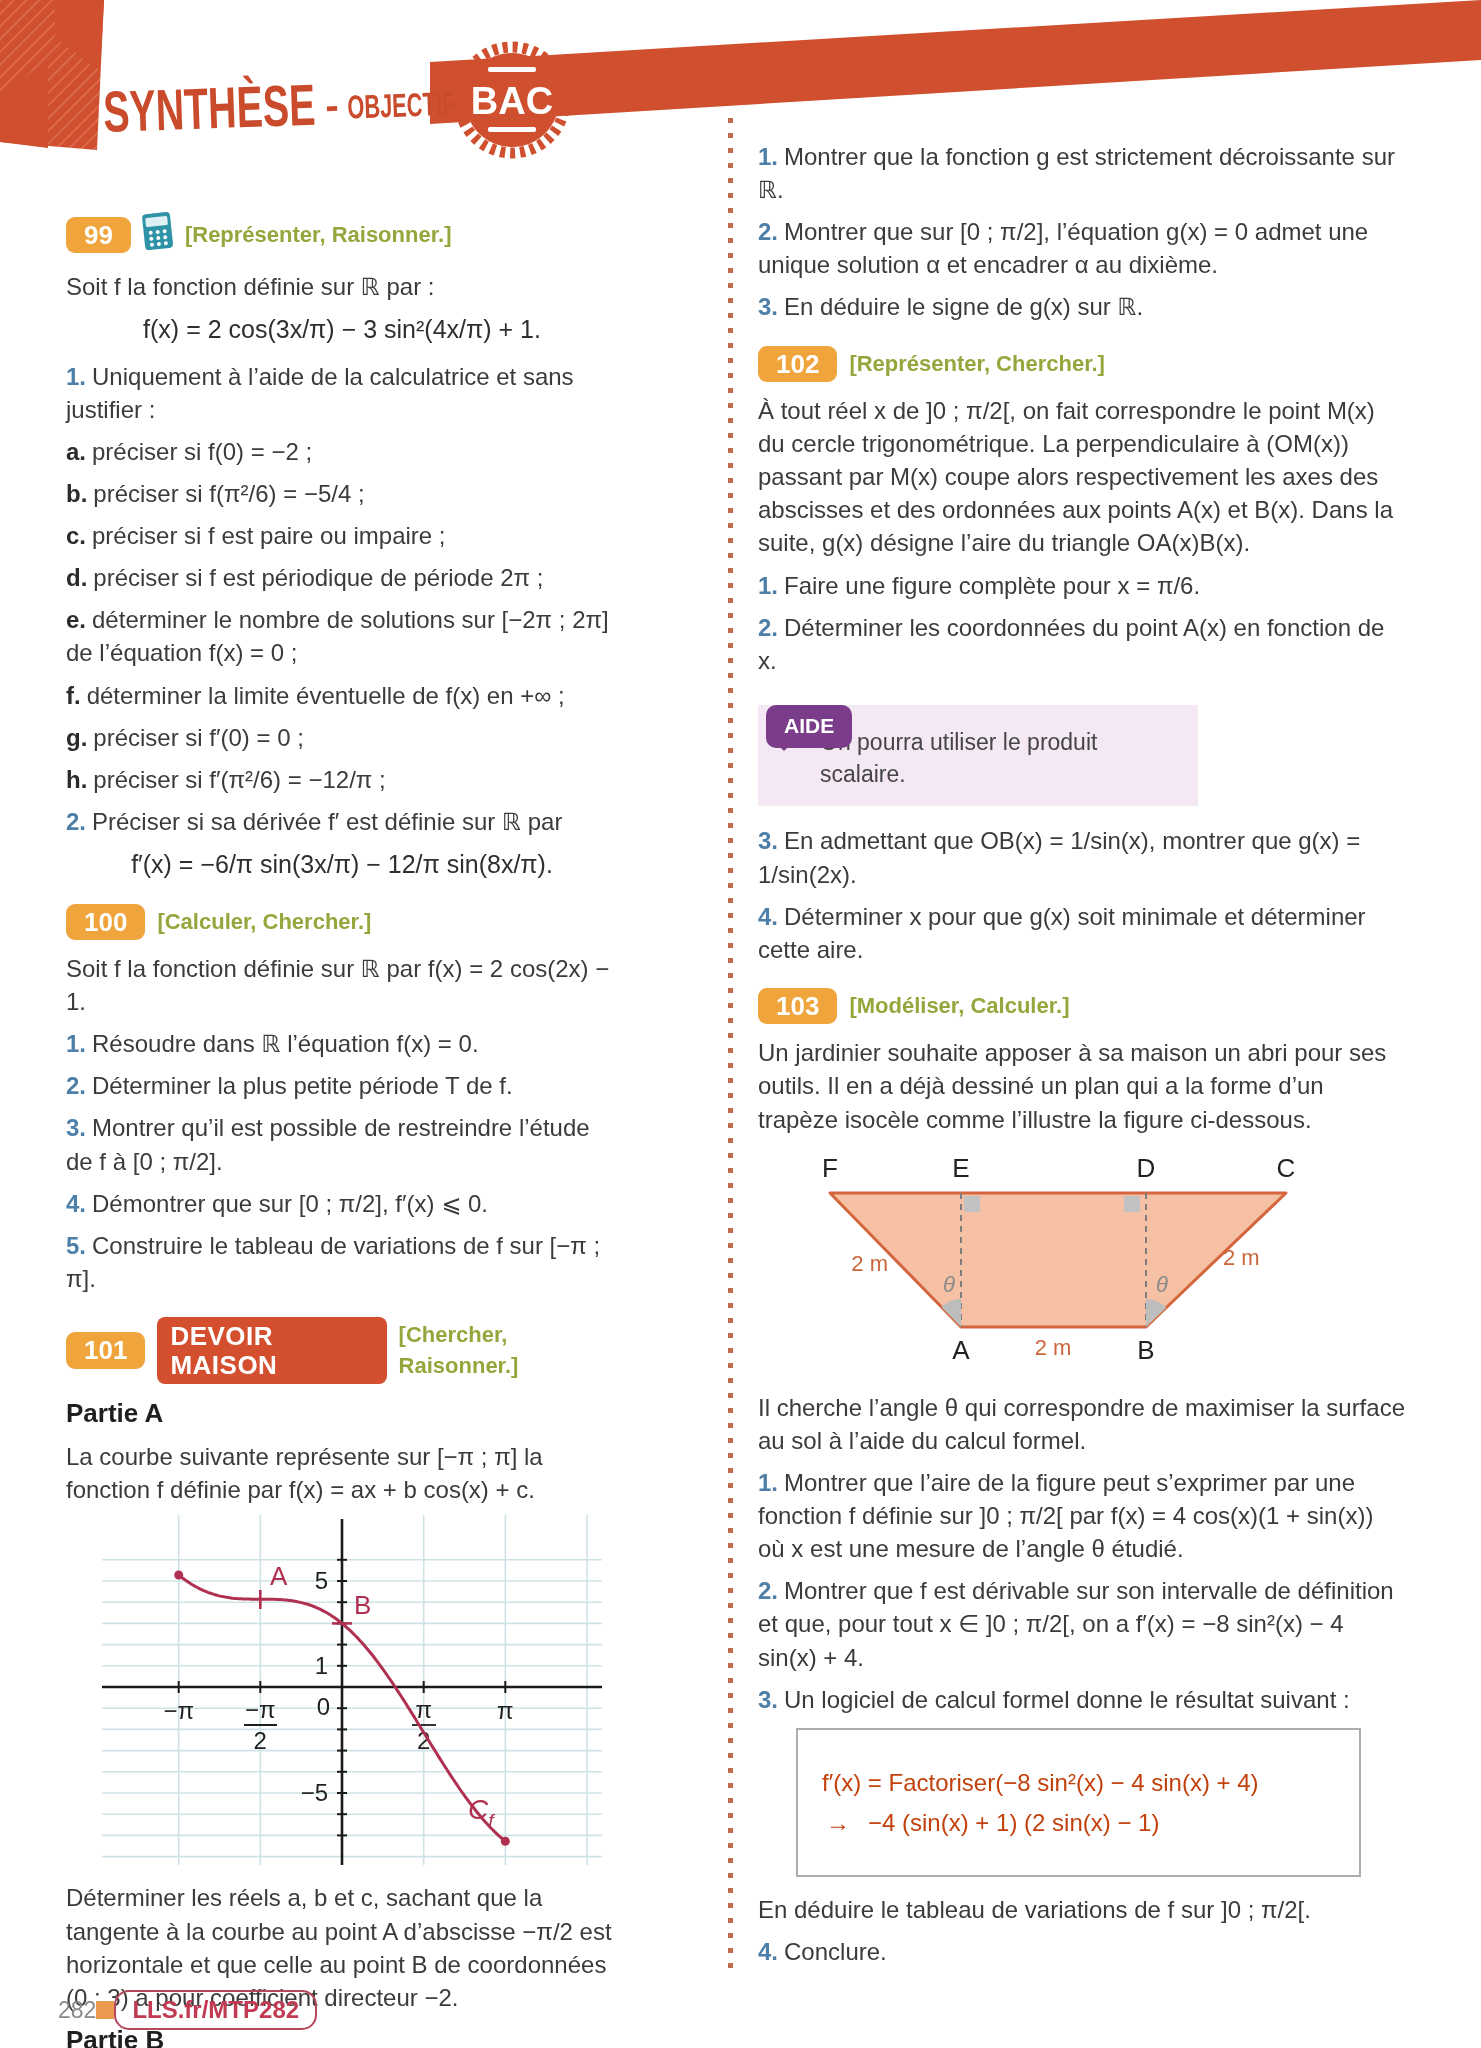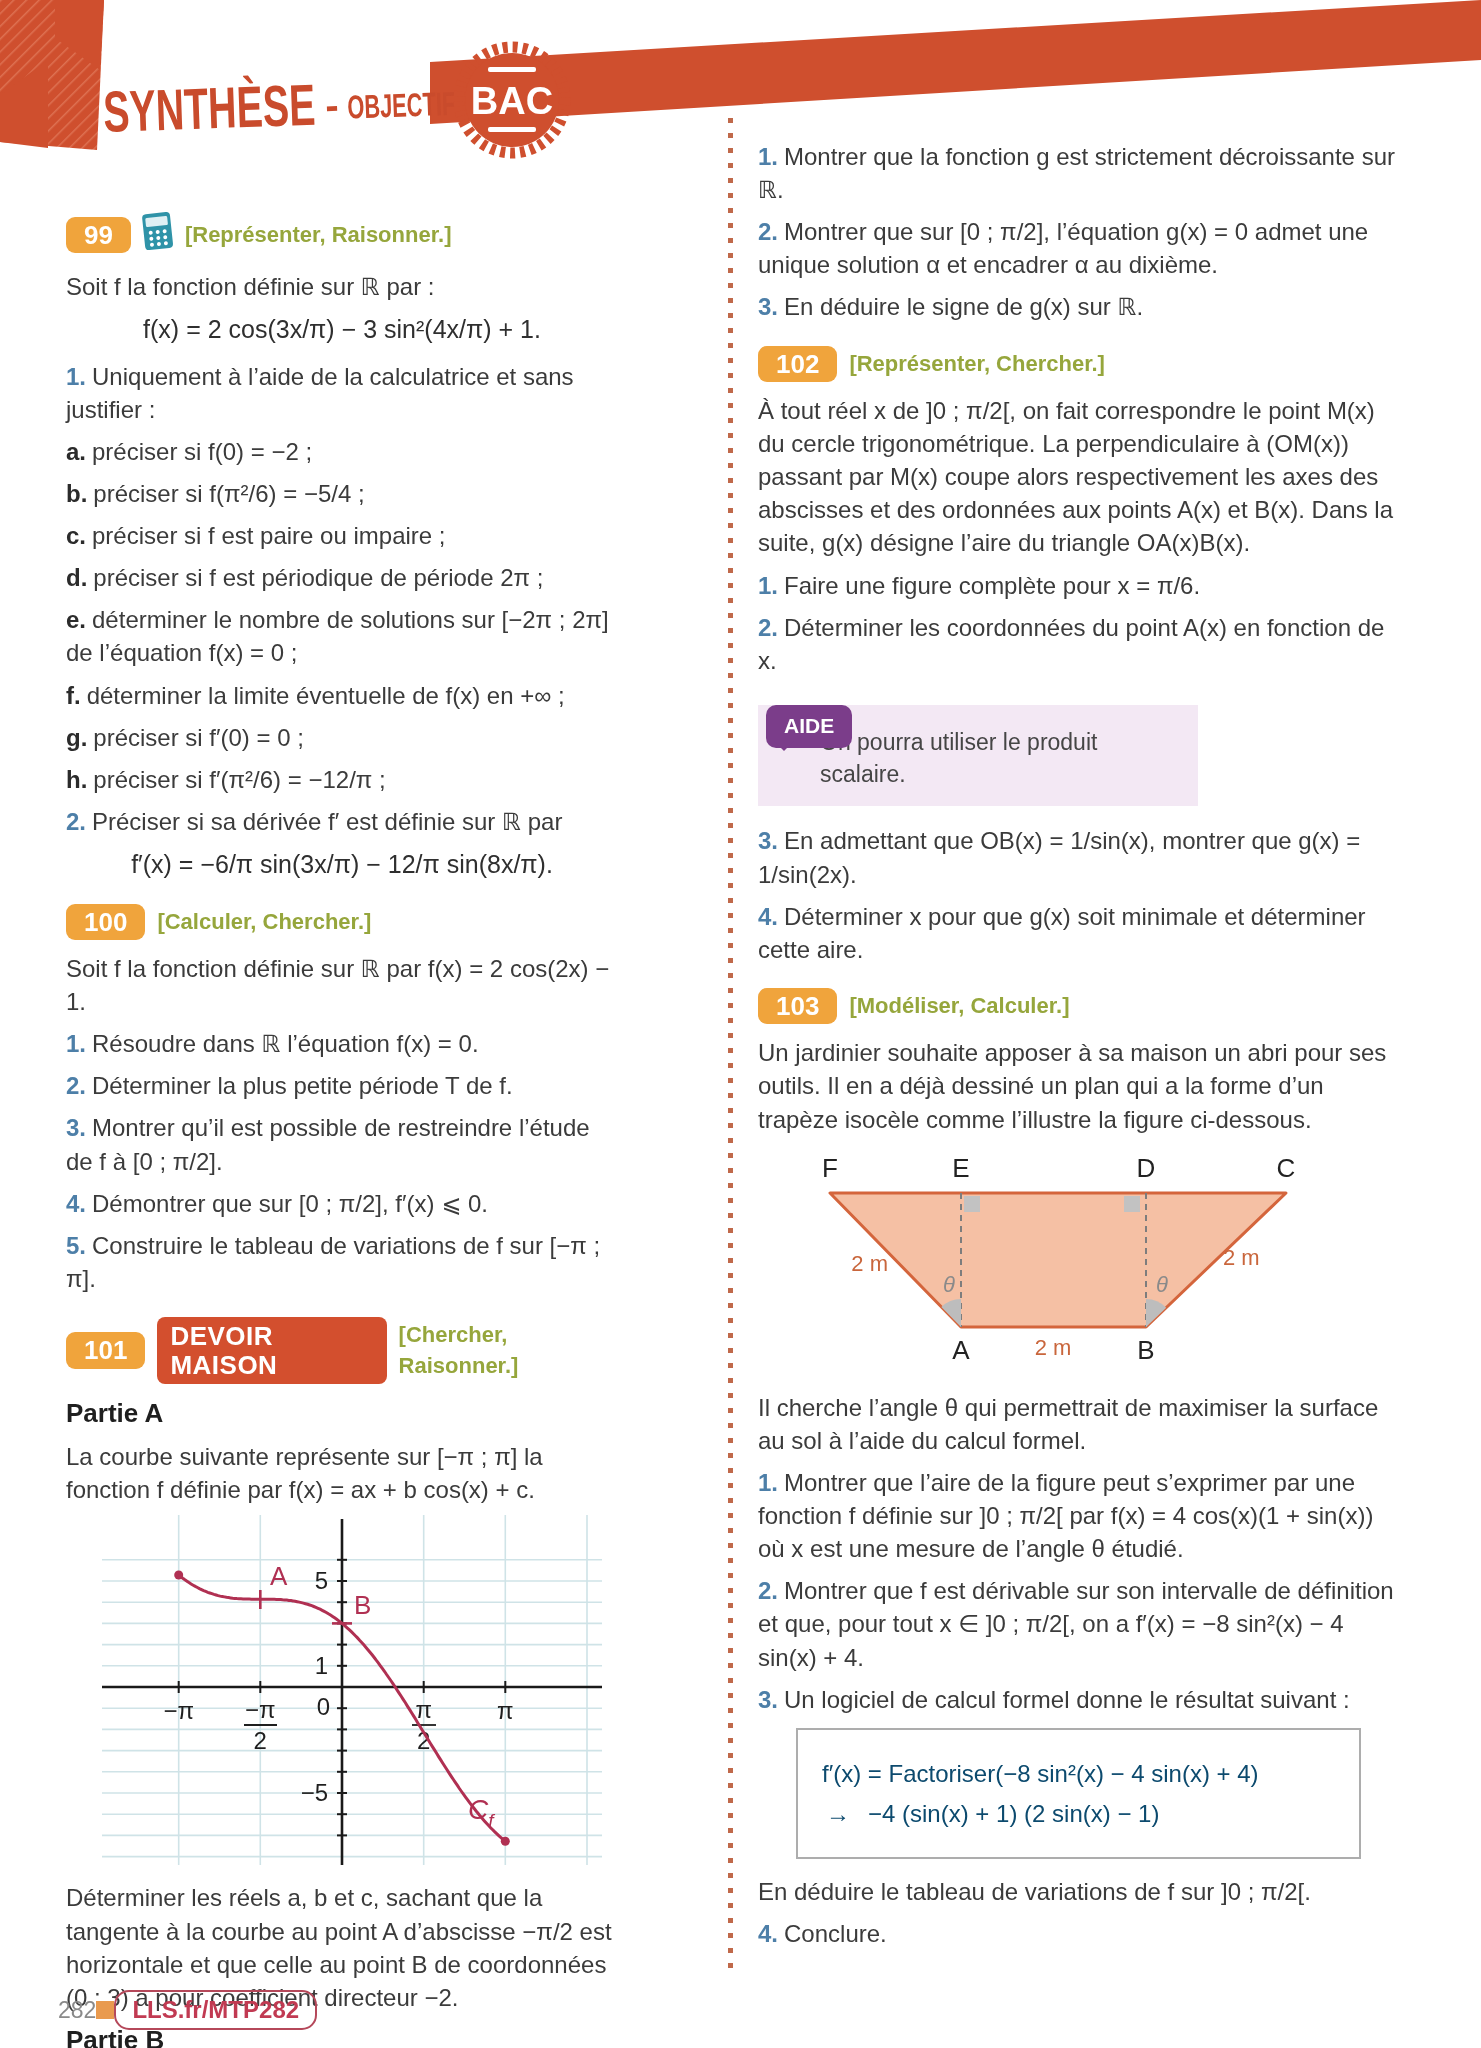--- a/index.html
+++ b/index.html
@@ -29,22 +29,22 @@
   .figwrap{margin:6px 0 8px 36px;}
   
   .aide{position:relative;margin:16px 0 18px 0;width:440px;}
   .aide-tab{position:absolute;top:0;left:8px;background:#7b3d8a;color:#fff;font-weight:bold;
             font-size:21px;padding:7px 18px;border-radius:10px;z-index:2;}
   .aide-tail{position:absolute;top:36px;left:16px;width:0;height:0;z-index:2;
              border:10px solid transparent;border-top-color:#7b3d8a;}
   .aide-body{margin-top:28px;background:#f3e8f4;padding:22px 22px 16px 62px;
              font-size:23px;color:#454545;}
   
-  .casbox{border:2px solid #adadad;margin:12px 0 16px 38px;padding:20px 24px;
-          font-size:24px;color:#0c4a6e;width:565px;box-sizing:border-box;background:#fff;}
+  .casbox{border:2px solid #adadad;margin:12px 0 16px 38px;padding:29px 24px;
+          font-size:24px;color:#c2410c;width:565px;box-sizing:border-box;background:#fff;}
   .casline{margin:7px 0;}
   .casarrow{margin:0 18px 0 4px;}
   
   .footer{position:absolute;left:58px;top:1990px;display:flex;align-items:center;}
   .pageno{color:#8a8a8a;font-size:23px;}
   .sq{width:18px;height:18px;background:#e99a4e;}
   .lls{border:2px solid #b5485a;border-radius:15px;padding:4px 16px;color:#c13a52;
        font-weight:bold;font-size:24px;text-decoration:none;}
   svg text{font-family:"Liberation Sans","DejaVu Sans",sans-serif;}
   .seriflbl{font-family:"DejaVu Serif","Liberation Serif",serif;}
@@ -292,21 +292,21 @@
           <text x="388" y="214">B</text>
         </g>
         <g fill="#c9663c" font-size="22">
           <text x="130" y="126" text-anchor="end">2 m</text>
           <text x="295" y="210" text-anchor="middle">2 m</text>
           <text x="465" y="120" text-anchor="start">2 m</text>
         </g>
       </svg>
     </div>
 
-    <p>Il cherche l’angle θ qui permettrait de maximiser la surface au sol à l’aide du calcul formel.</p>
+    <p>Il cherche l’angle θ qui correspondre de maximiser la surface au sol à l’aide du calcul formel.</p>
     <p class="item"><span class="num">1.</span><span>Montrer que l’aire de la figure peut s’exprimer par une fonction f définie sur ]0 ; π/2[ par f(x) = 4 cos(x)(1 + sin(x)) où x est une mesure de l’angle θ étudié.</span></p>
     <p class="item"><span class="num">2.</span><span>Montrer que f est dérivable sur son intervalle de définition et que, pour tout x ∈ ]0 ; π/2[, on a f′(x) = −8 sin²(x) − 4 sin(x) + 4.</span></p>
     <p class="item"><span class="num">3.</span><span>Un logiciel de calcul formel donne le résultat suivant :</span></p>
 
     <div class="casbox">
       <div class="casline">f′(x) = Factoriser(−8 sin²(x) − 4 sin(x) + 4)</div>
       <div class="casline"><span class="casarrow">→</span><span>−4 (sin(x) + 1) (2 sin(x) − 1)</span></div>
     </div>
 
     <p>En déduire le tableau de variations de f sur ]0 ; π/2[.</p>

